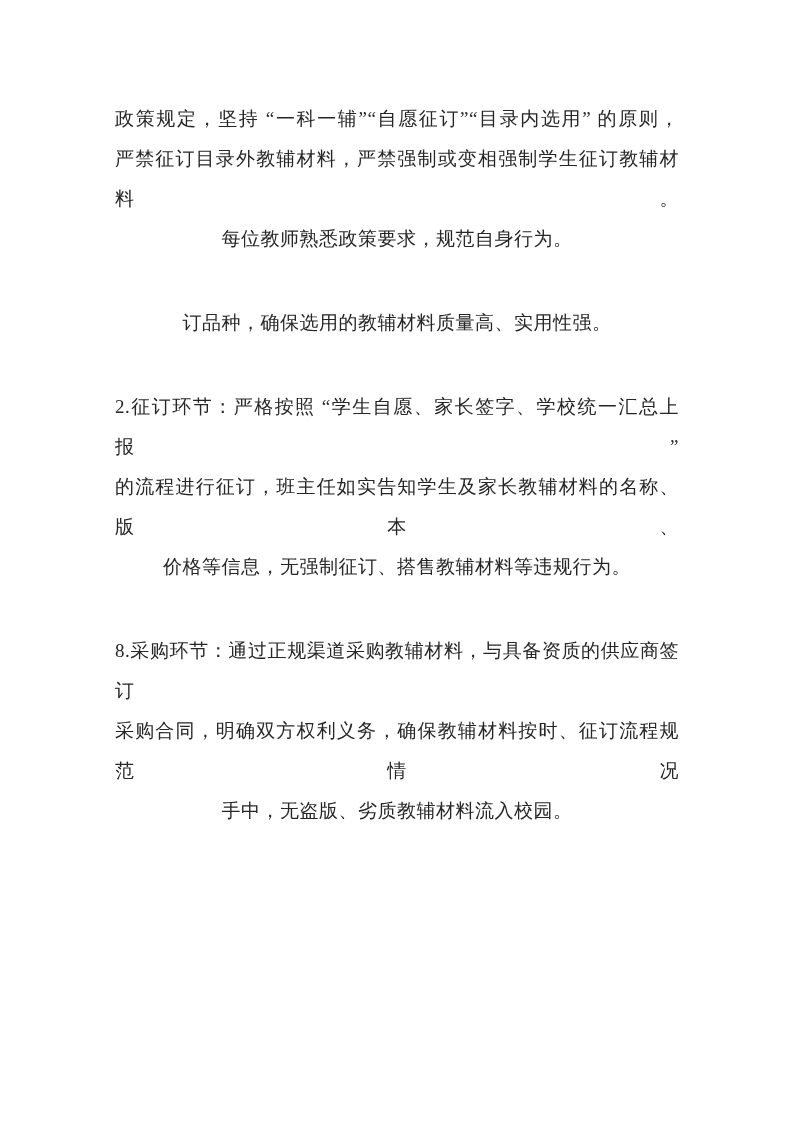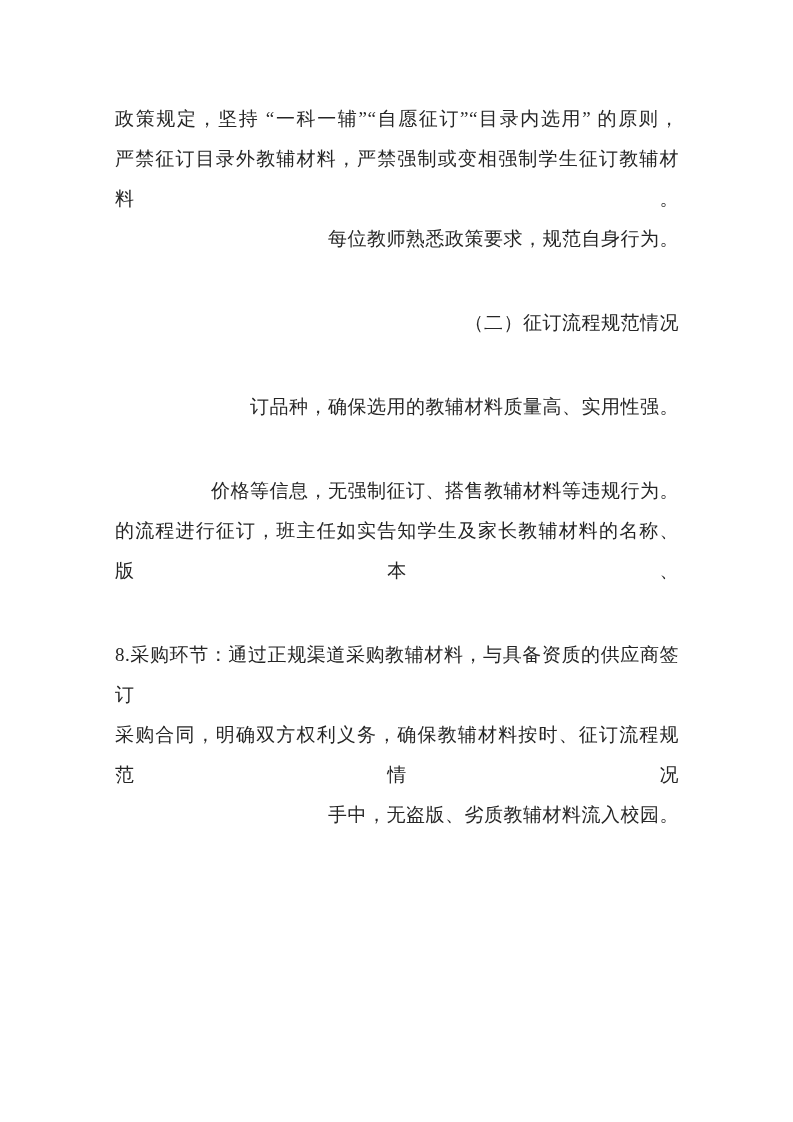--- a/index.html
+++ b/index.html
@@ -31,46 +31,44 @@
     min-height: 40px;
     letter-spacing: 0.5px;
   }
   
   .line.fill {
     text-align: justify;
     text-align-last: justify;
     text-justify: inter-character;
   }
   .line.last {
-    text-align: right;
+    text-align: center;
   }
 </style>
 </head>
 <body>
 
 <div class="page">
   <div class="content">
 
     <div class="para">
       <div class="line fill">政策规定，坚持 “一科一辅”“自愿征订”“目录内选用” 的原则，</div>
       <div class="line fill">严禁征订目录外教辅材料，严禁强制或变相强制学生征订教辅材料。</div>
       <div class="line last">每位教师熟悉政策要求，规范自身行为。</div>
     </div>
 
-    <div class="para">
-      <div class="line last">（二）征订流程规范情况</div>
-    </div>
 
     <div class="para">
       <div class="line last">订品种，确保选用的教辅材料质量高、实用性强。</div>
     </div>
 
     <div class="para">
+      <div class="line fill">2.征订环节：严格按照 “学生自愿、家长签字、学校统一汇总上报”</div>
+      <div class="line fill">的流程进行征订，班主任如实告知学生及家长教辅材料的名称、版本、</div>
       <div class="line last">价格等信息，无强制征订、搭售教辅材料等违规行为。</div>
-      <div class="line fill">的流程进行征订，班主任如实告知学生及家长教辅材料的名称、版本、</div>
     </div>
 
     <div class="para">
       <div class="line fill">8.采购环节：通过正规渠道采购教辅材料，与具备资质的供应商签订</div>
       <div class="line fill">采购合同，明确双方权利义务，确保教辅材料按时、征订流程规范情况</div>
       <div class="line last">手中，无盗版、劣质教辅材料流入校园。</div>
     </div>
 
   </div>
 </div>

